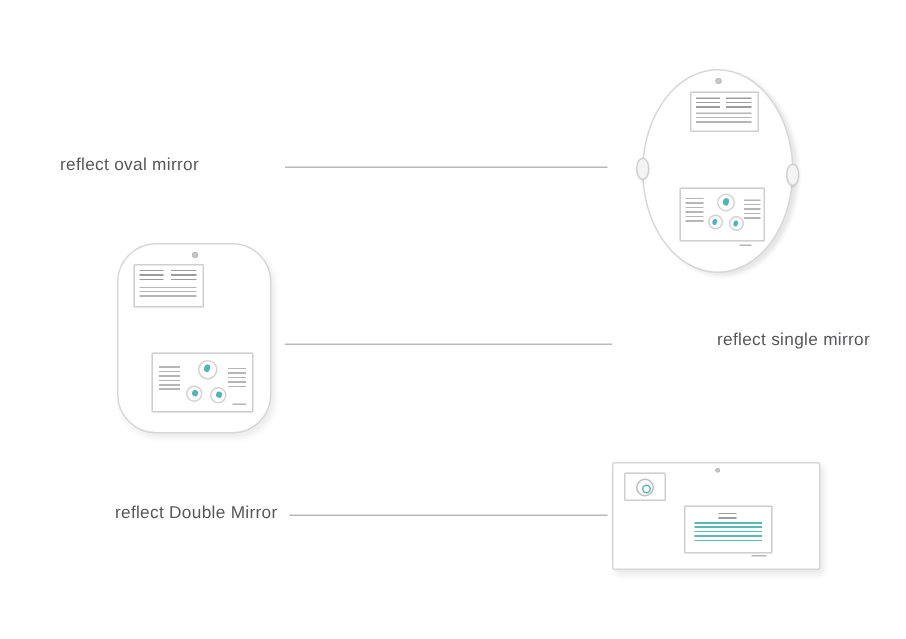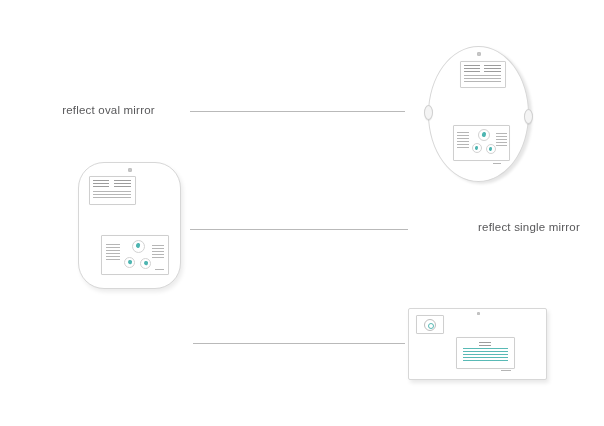--- a/index.html
+++ b/index.html
@@ -67,26 +67,27 @@
   .dial::after{
     content:"";position:absolute;left:30%;top:30%;width:40%;height:40%;
     border-radius:50%;border:1px solid var(--accent);opacity:.8;
   }
 </style>
 </head>
 <body>
 
 <div id="canvas">
 
-  <div class="callout" style="left:40px;top:104px;width:137px;text-align:center;">reflect oval mirror</div>
+  <div class="callout" style="left:40px;top:104px;width:137px;text-align:left;">reflect oval mirror</div>
   <div class="leader" style="left:190px;top:111px;width:215px;"></div>
 
   <div class="leader" style="left:190px;top:229px;width:218px;"></div>
   <div class="callout" style="left:430px;top:221px;width:150px;text-align:right;">reflect single mirror</div>
 
+  <div class="callout" style="left:45px;top:336px;width:140px;text-align:right;">reflect Double Mirror</div>
   <div class="leader" style="left:193px;top:343px;width:212px;"></div>
 
   <div class="mirror" id="oval-mirror">
     <div class="screw" style="left:48px;top:5px;"></div>
 
     <div class="sticker" style="left:31px;top:14px;width:44px;height:25px;">
       <div class="microtext dark" style="left:3px;top:3px;width:16px;height:7px;"></div>
       <div class="microtext dark" style="left:23px;top:3px;width:17px;height:7px;"></div>
       <div class="microtext" style="left:3px;top:13px;width:37px;height:9px;"></div>
     </div>

